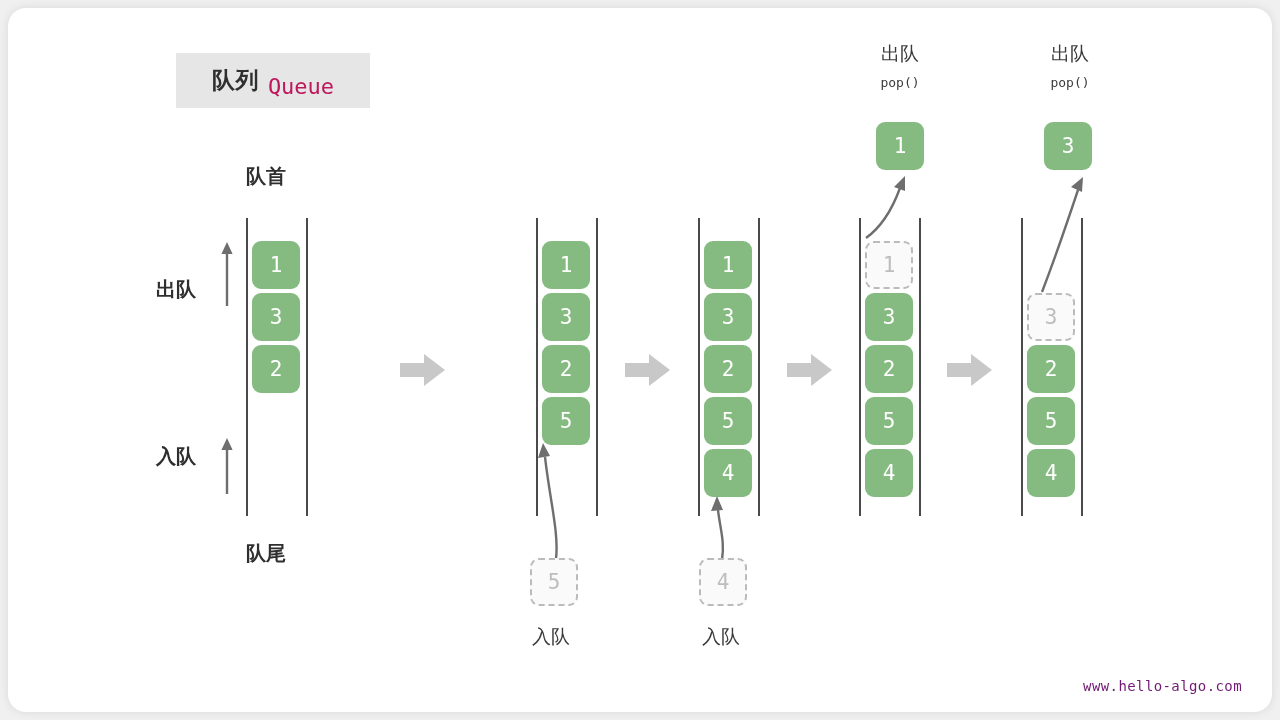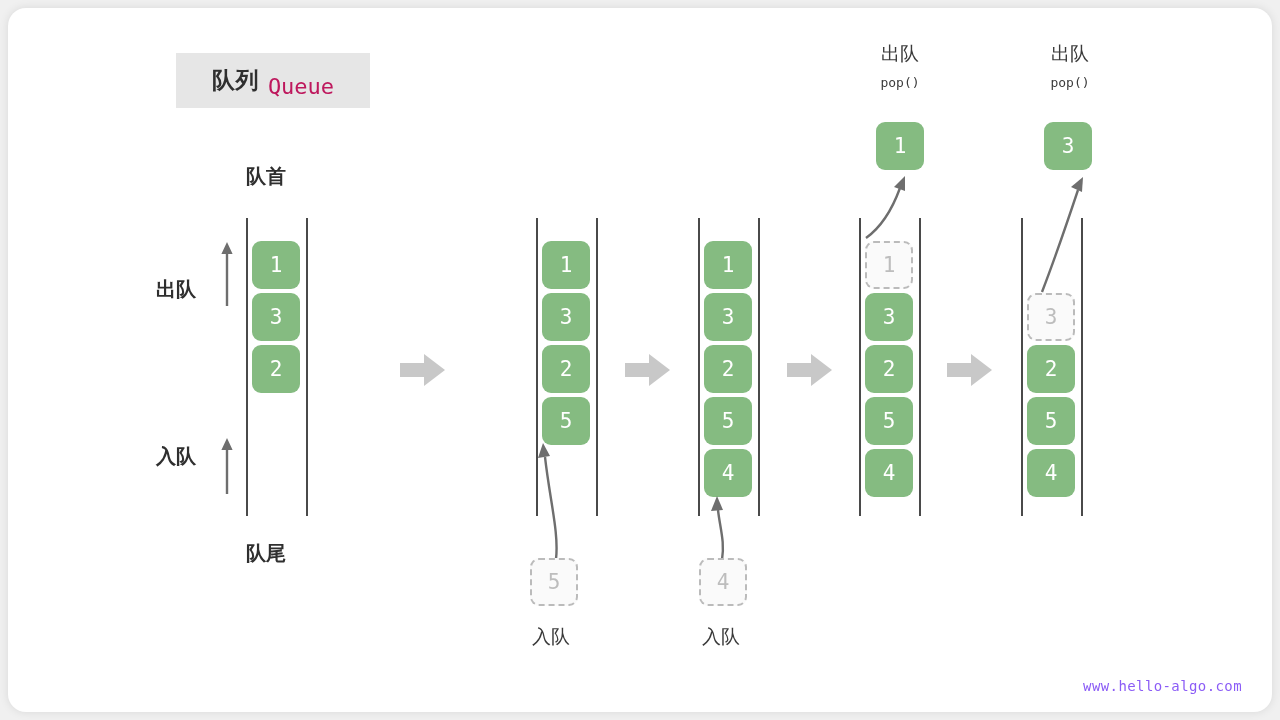--- a/index.html
+++ b/index.html
@@ -119,21 +119,21 @@
 
   
   .step-arrow { position: absolute; }
 
   
   #watermark {
     position: absolute;
     right: 30px;
     bottom: 18px;
     font-size: 14px;
-    color: #8b5cf6;
+    color: #701a75;
     font-family: "DejaVu Sans Mono", "Liberation Mono", monospace;
     letter-spacing: 0.4px;
   }
 </style>
 </head>
 <body>
 
 <div id="canvas">
 
   <div id="title-chip">

